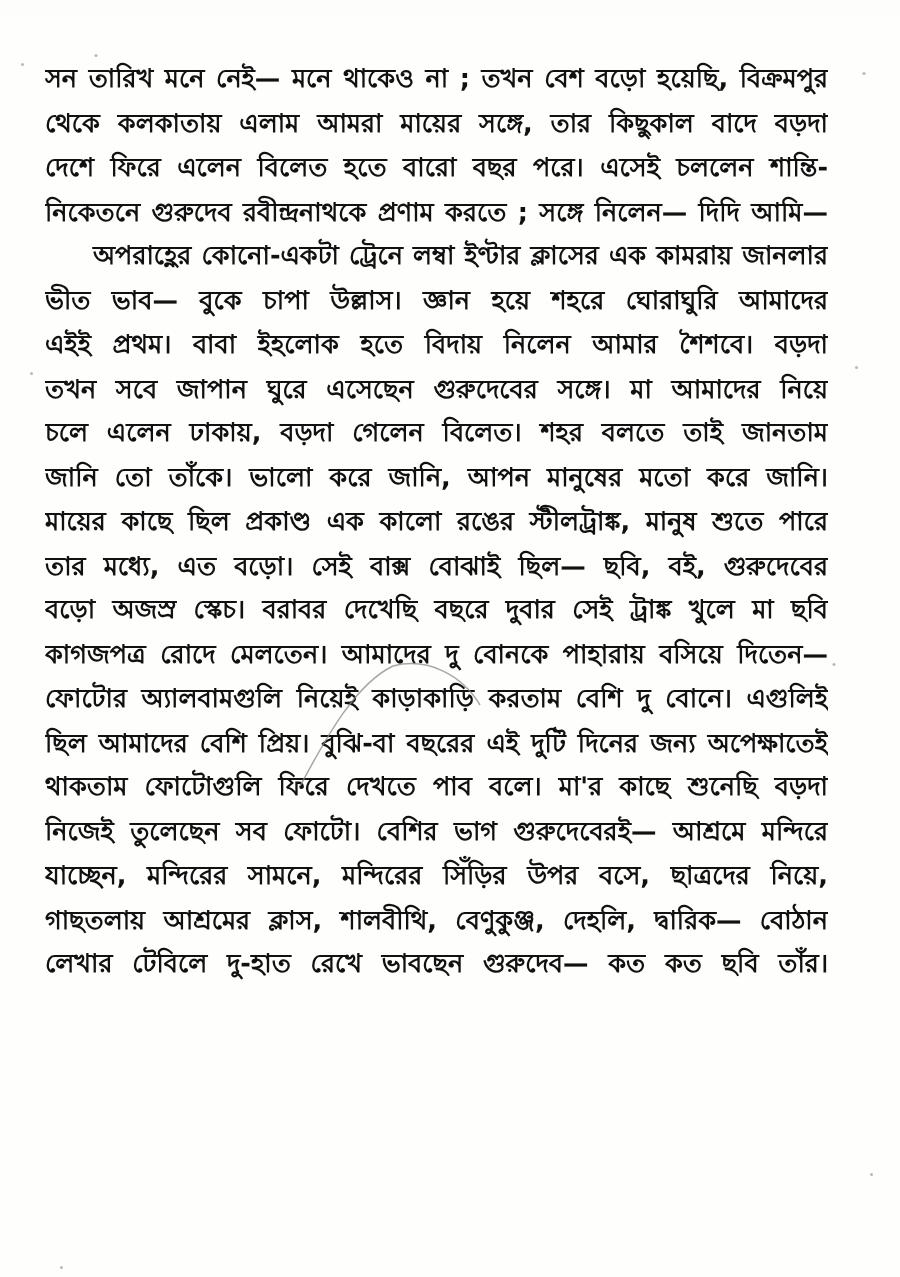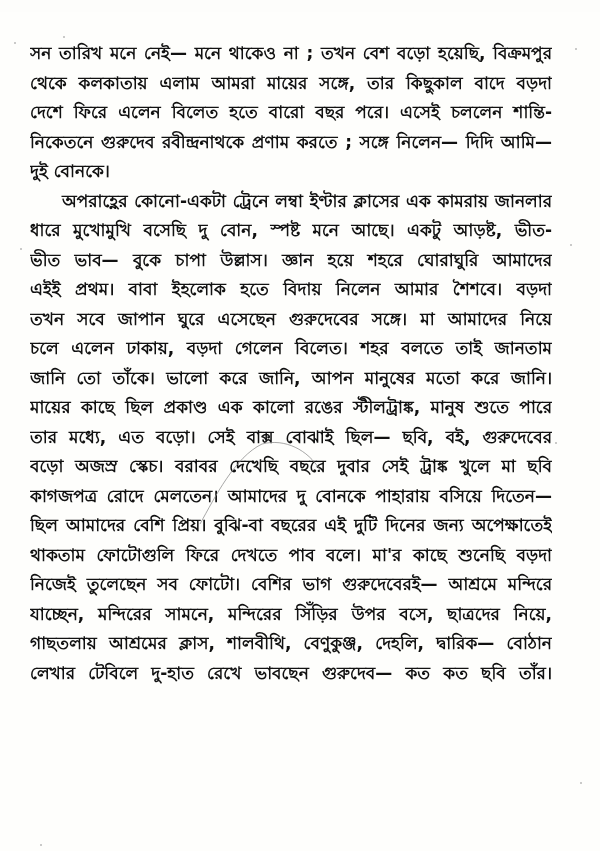--- a/index.html
+++ b/index.html
@@ -62,38 +62,37 @@
 
 <div class="page">
 
   <div class="text-block">
 
     <div>
       <span class="line">সন তারিখ মনে নেই— মনে থাকেও না ; তখন বেশ বড়ো হয়েছি, বিক্রমপুর</span>
       <span class="line">থেকে কলকাতায় এলাম আমরা মায়ের সঙ্গে, তার কিছুকাল বাদে বড়দা</span>
       <span class="line">দেশে ফিরে এলেন বিলেত হতে বারো বছর পরে। এসেই চললেন শান্তি-</span>
       <span class="line">নিকেতনে গুরুদেব রবীন্দ্রনাথকে প্রণাম করতে ; সঙ্গে নিলেন— দিদি আমি—</span>
-      <span class="line last">দুই বোনকে।</span>
     </div>
 
     <div>
       <span class="line indent">অপরাহ্ণের কোনো-একটা ট্রেনে লম্বা ইণ্টার ক্লাসের এক কামরায় জানলার</span>
-      <span class="line">ধারে মুখোমুখি বসেছি দু বোন, স্পষ্ট মনে আছে। একটু আড়ষ্ট, ভীত-</span>
       <span class="line">ভীত ভাব— বুকে চাপা উল্লাস। জ্ঞান হয়ে শহরে ঘোরাঘুরি আমাদের</span>
       <span class="line">এইই প্রথম। বাবা ইহলোক হতে বিদায় নিলেন আমার শৈশবে। বড়দা</span>
       <span class="line">তখন সবে জাপান ঘুরে এসেছেন গুরুদেবের সঙ্গে। মা আমাদের নিয়ে</span>
       <span class="line">চলে এলেন ঢাকায়, বড়দা গেলেন বিলেত। শহর বলতে তাই জানতাম</span>
     </div>
 
     <div>
       <span class="line">জানি তো তাঁকে। ভালো করে জানি, আপন মানুষের মতো করে জানি।</span>
       <span class="line">মায়ের কাছে ছিল প্রকাণ্ড এক কালো রঙের স্টীলট্রাঙ্ক, মানুষ শুতে পারে</span>
       <span class="line">তার মধ্যে, এত বড়ো। সেই বাক্স বোঝাই ছিল— ছবি, বই, গুরুদেবের</span>
       <span class="line">বড়ো অজস্র স্কেচ। বরাবর দেখেছি বছরে দুবার সেই ট্রাঙ্ক খুলে মা ছবি</span>
       <span class="line">কাগজপত্র রোদে মেলতেন। আমাদের দু বোনকে পাহারায় বসিয়ে দিতেন—</span>
+      <span class="line">ফোটোর অ্যালবামগুলি নিয়েই কাড়াকাড়ি করতাম বেশি দু বোনে। এগুলিই</span>
       <span class="line">ছিল আমাদের বেশি প্রিয়। বুঝি-বা বছরের এই দুটি দিনের জন্য অপেক্ষাতেই</span>
       <span class="line">থাকতাম ফোটোগুলি ফিরে দেখতে পাব বলে। মা'র কাছে শুনেছি বড়দা</span>
       <span class="line">নিজেই তুলেছেন সব ফোটো। বেশির ভাগ গুরুদেবেরই— আশ্রমে মন্দিরে</span>
       <span class="line">যাচ্ছেন, মন্দিরের সামনে, মন্দিরের সিঁড়ির উপর বসে, ছাত্রদের নিয়ে,</span>
       <span class="line">গাছতলায় আশ্রমের ক্লাস, শালবীথি, বেণুকুঞ্জ, দেহলি, দ্বারিক— বোঠান</span>
       <span class="line">লেখার টেবিলে দু-হাত রেখে ভাবছেন গুরুদেব— কত কত ছবি তাঁর।</span>
     </div>
 
   </div>
 

